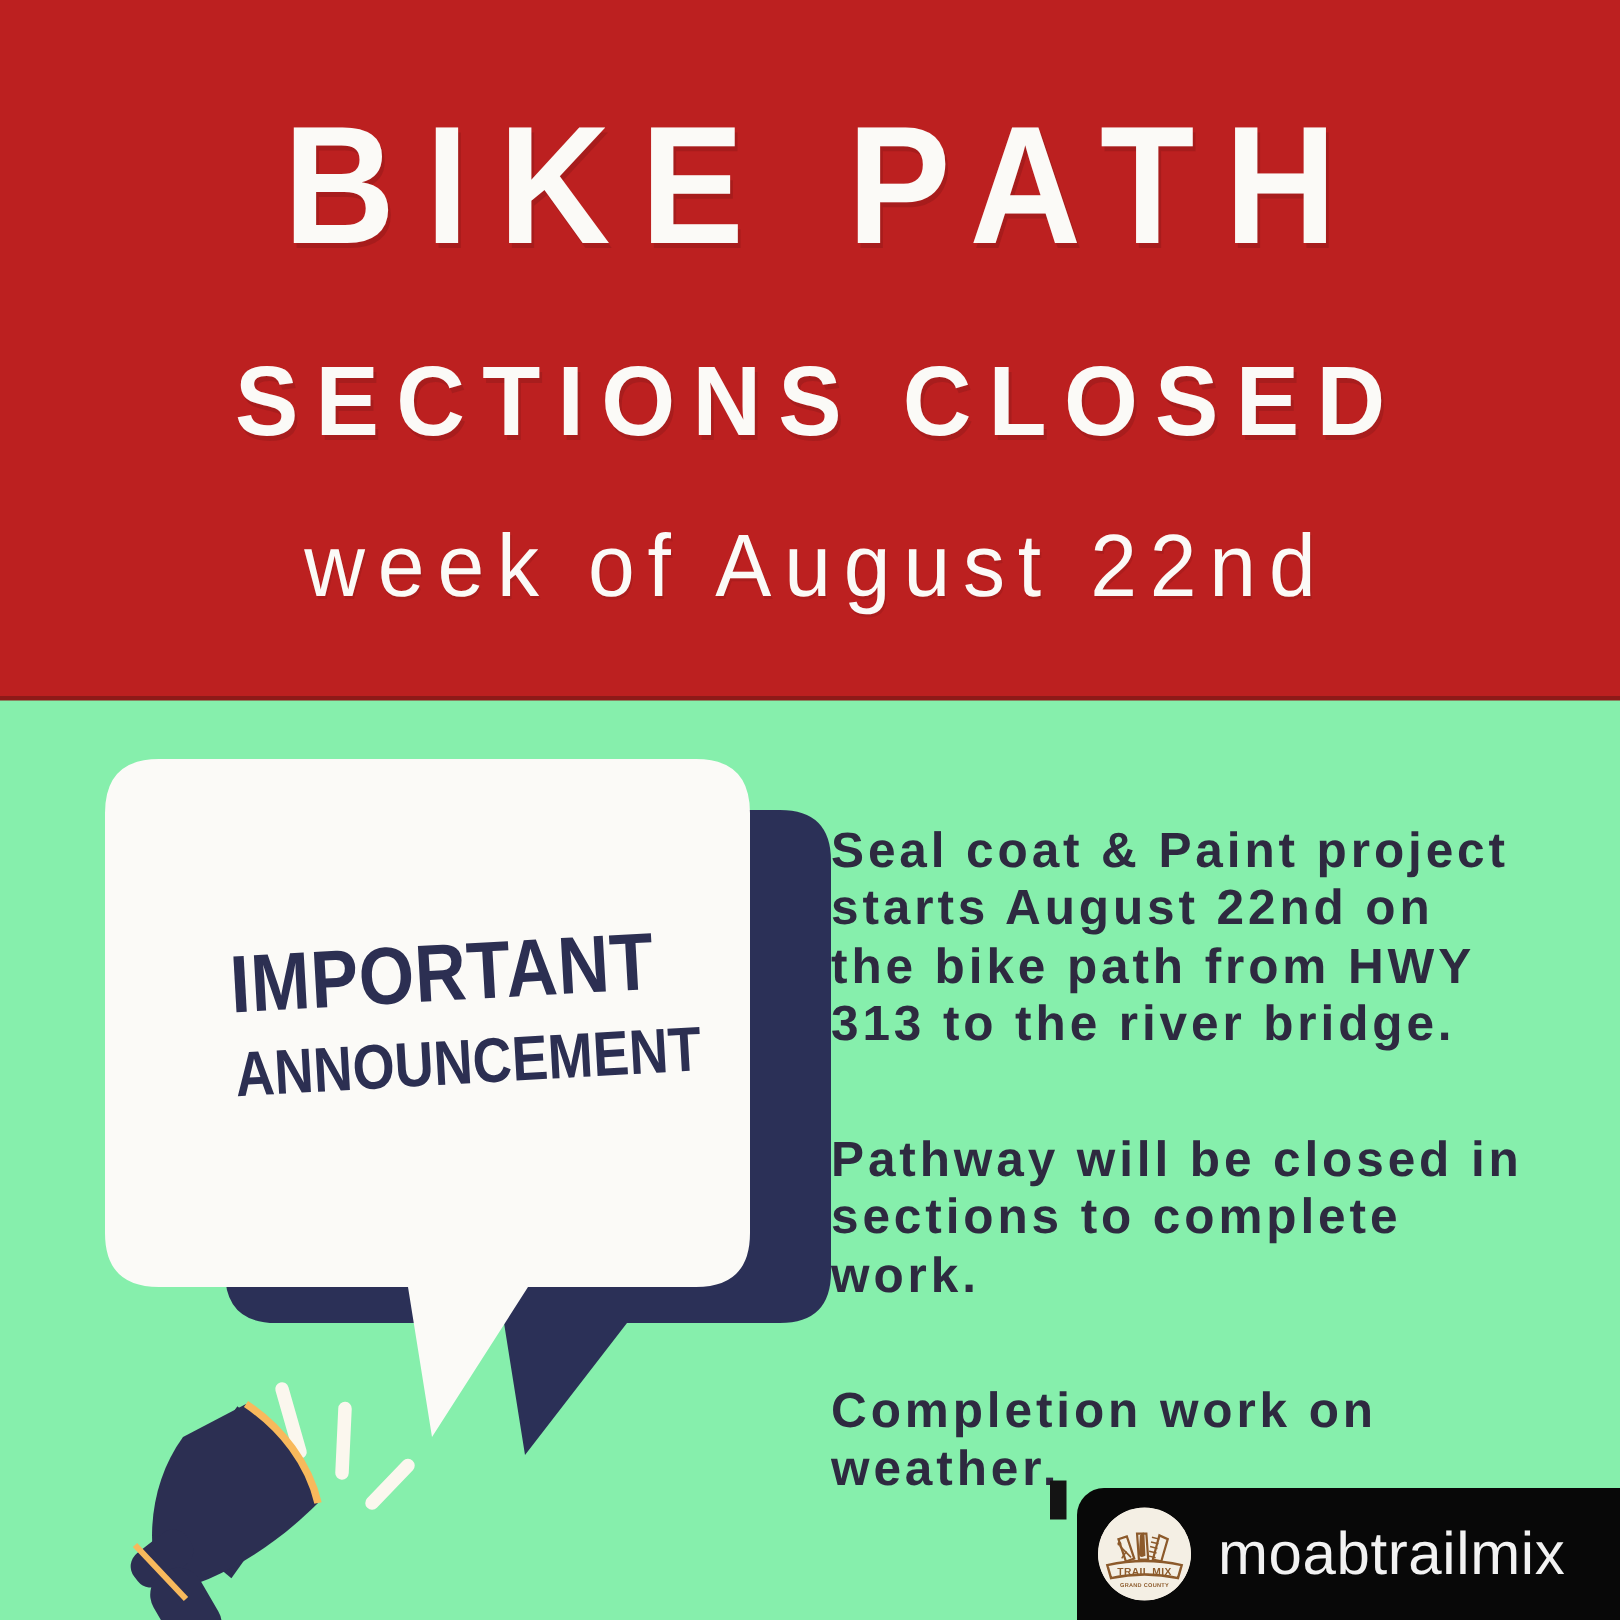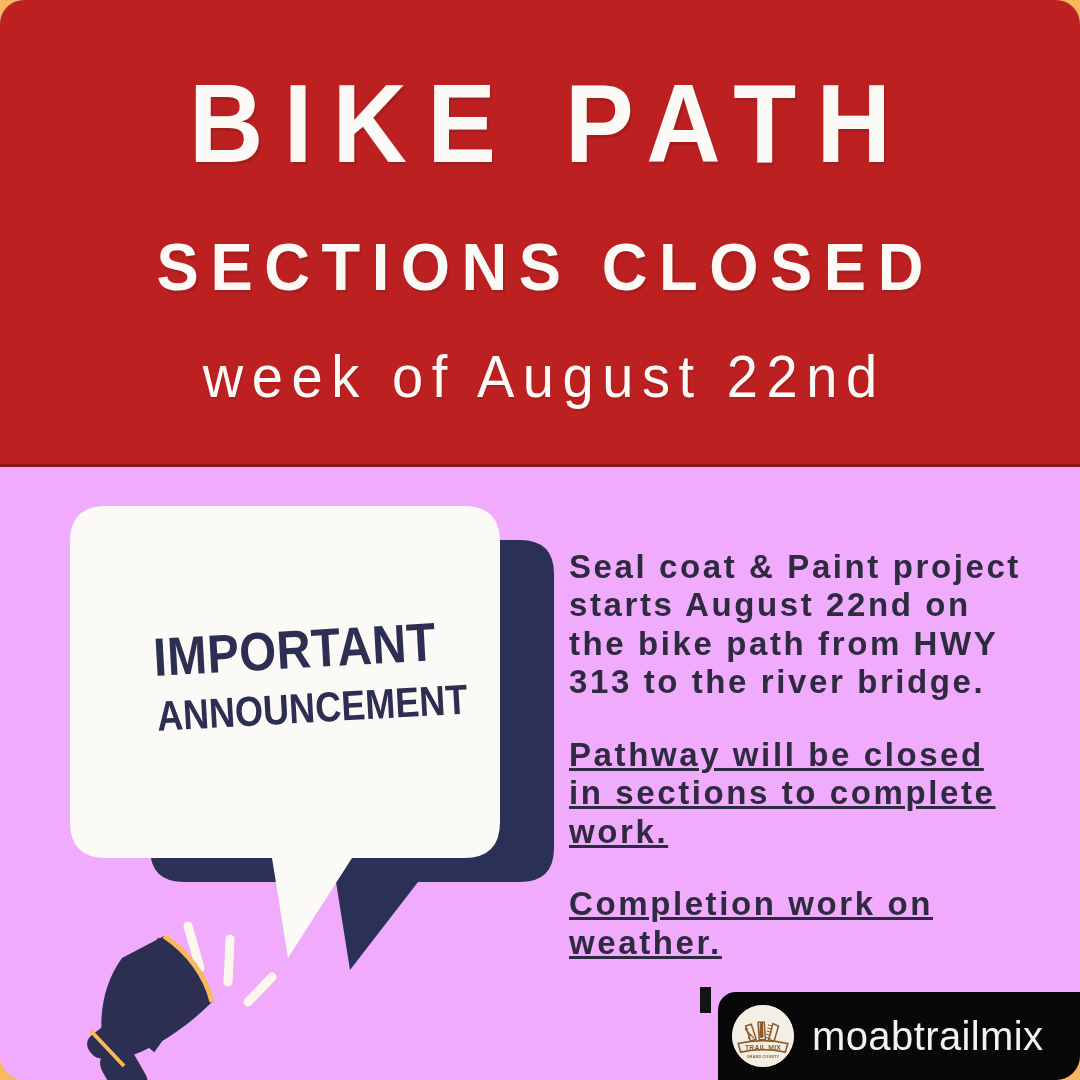--- a/index.html
+++ b/index.html
@@ -7,23 +7,22 @@
   html, body {
     width:1080px; height:1080px;
     background:#F8B95C;
     font-family:"Liberation Sans", sans-serif;
     overflow:hidden;
   }
 
   #poster {
     position:relative;
     width:1080px; height:1080px;
-    background:#f0abfc;
-    overflow:hidden;
-    border-radius:24px;
+    background:#86efac;
+    overflow:hidden;
   }
 
   
   .banner {
     position:absolute;
     left:0; top:0;
     width:1080px; height:466px;
     background:#BC2020;
     overflow:hidden;
   }
@@ -124,31 +123,30 @@
     transform:scaleX(0.86);
     transform-origin:left center;
     white-space:nowrap;
   }
 
   
   .body-copy {
     position:absolute;
     left:554px; top:548px;
     width:470px;
-    padding-left:15px;
   }
   .para {
     color:#2E2A40;
     font-family:"Liberation Sans", sans-serif;
     font-weight:700;
     font-size:33px;
     line-height:1.165;
     letter-spacing:2.6px;
   }
-  .para + .para { margin-top:34px;text-decoration:underline; }
+  .para + .para { margin-top:52px; }
 
   
   .watermark {
     position:absolute;
     left:718px; top:992px;
     width:362px; height:88px;
     background:#080808;
     border-top-left-radius:18px;
     display:flex;
     align-items:center;

